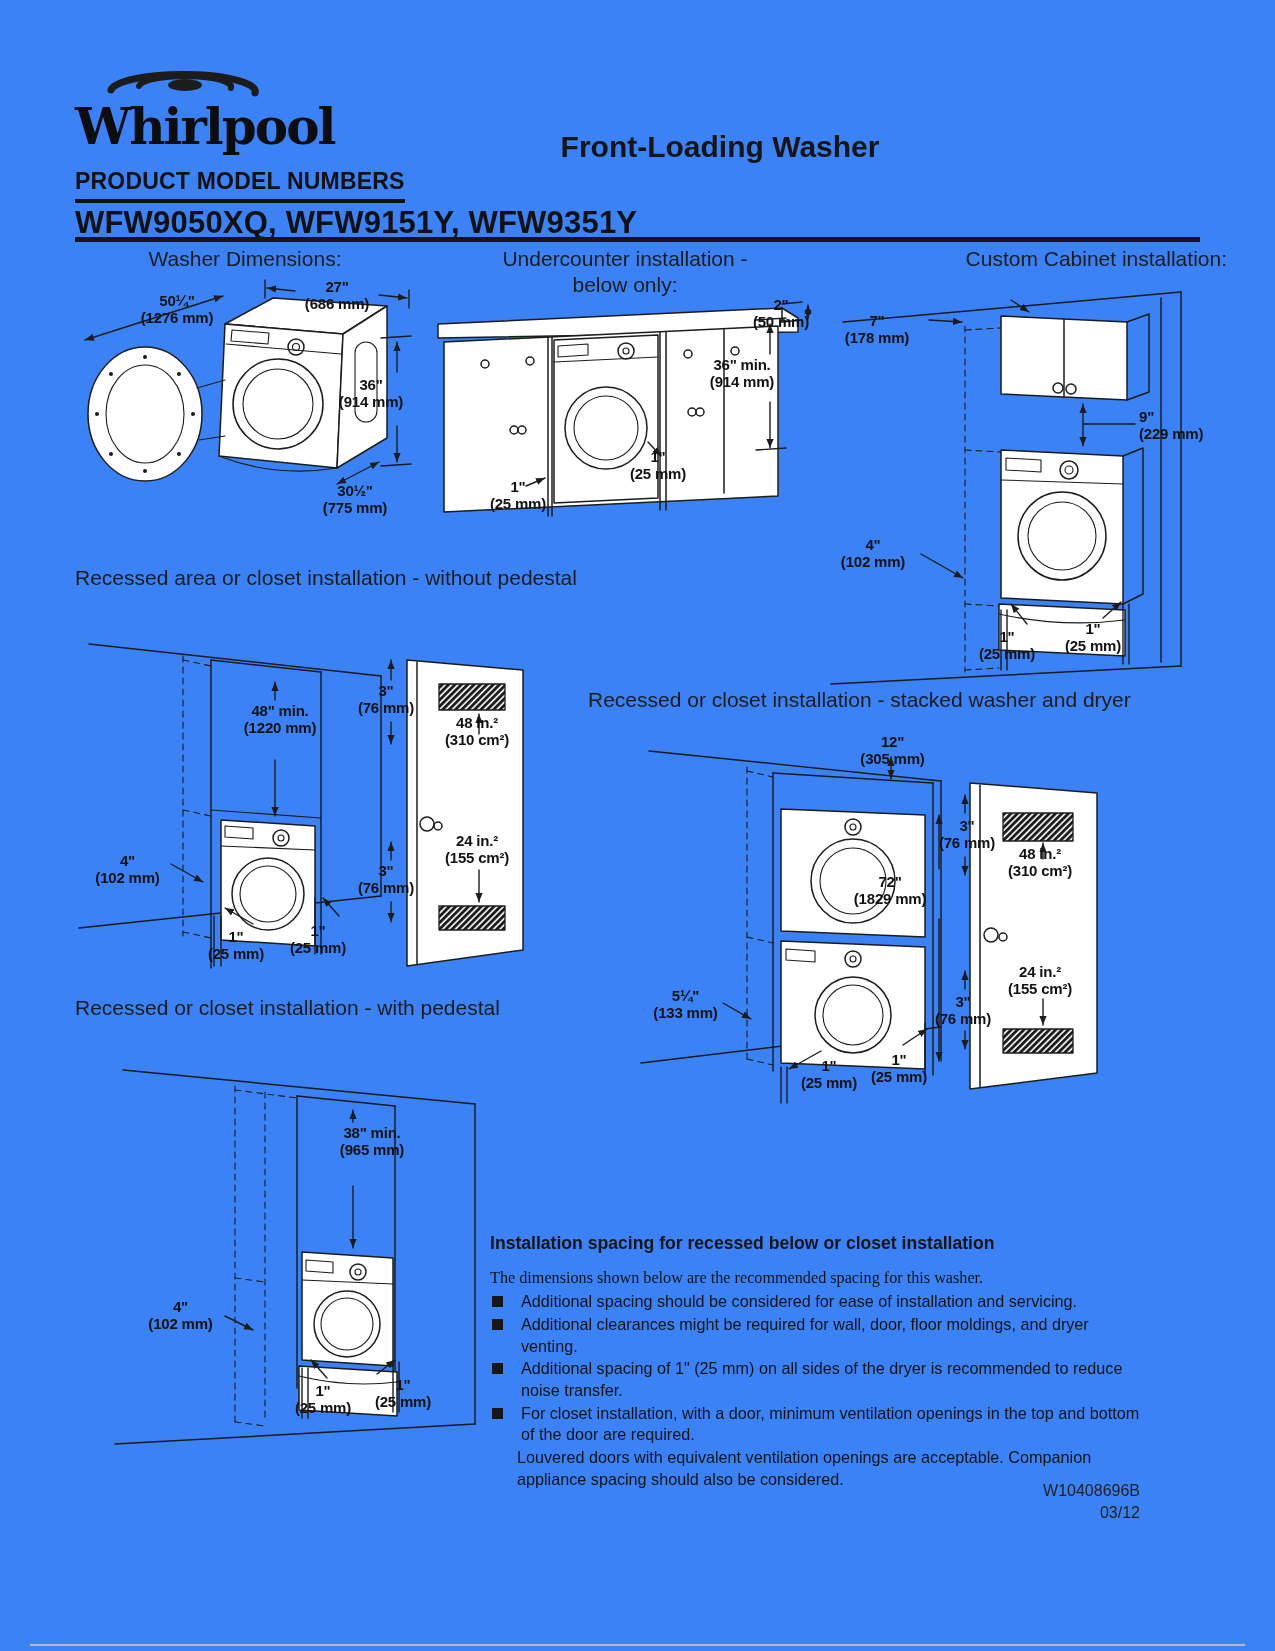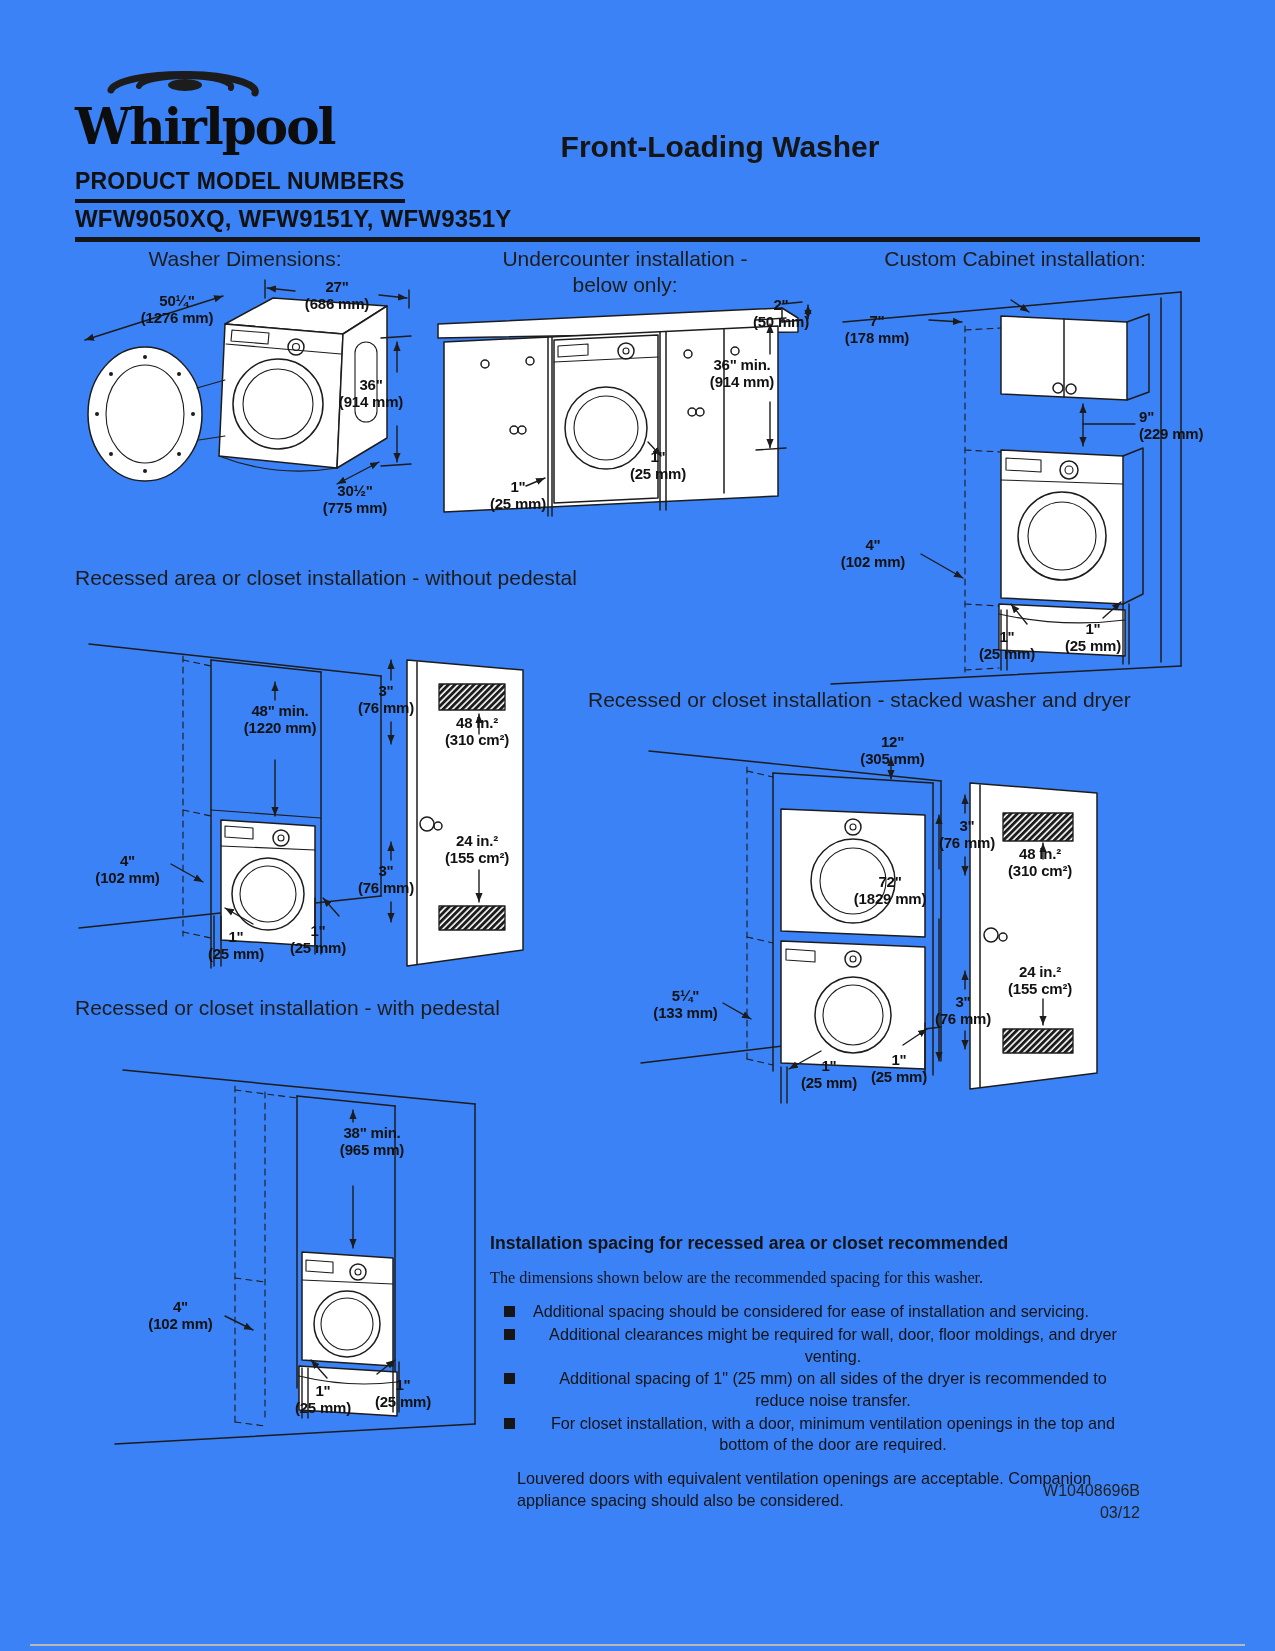--- a/index.html
+++ b/index.html
@@ -2,39 +2,39 @@
 <html><head>
 <meta charset="utf-8">
 <style>
   html,body { margin:0; padding:0; background:#e8e8e8; }
   .page { position:relative; width:1275px; height:1651px; background:#3b82f6; margin:0 auto;
           font-family:"Liberation Sans", sans-serif; color:#111; overflow:hidden; }
   .abs { position:absolute; }
   .logo-text { font-family:"DejaVu Serif", serif; font-weight:700; font-size:50px; letter-spacing:-2px; color:#0d0d0d; line-height:1; }
   .doc-title { font-size:30px; font-weight:700; color:#151515; text-align:center; }
   .pmn { font-size:23px; font-weight:700; letter-spacing:0.2px; border-bottom:4px solid #111; padding-bottom:4px; display:inline-block; }
-  .models { font-size:24px; font-weight:700; letter-spacing:0.2px; }
+  .models { font-size:31px; font-weight:700; letter-spacing:0.2px; }
   .rule { background:#161616; }
   .sec-title { position:absolute; font-size:21px; color:#1c1c1c; text-align:center; line-height:1.25; }
   .sec-title-left { position:absolute; font-size:21px; color:#1c1c1c; text-align:left; white-space:nowrap; }
   .dim { position:absolute; font-weight:700; font-size:15px; line-height:1.16; text-align:center;
          white-space:pre-line; color:#121212; letter-spacing:-0.2px; }
   svg.draw { position:absolute; overflow:visible; }
   svg.draw path, svg.draw line, svg.draw rect, svg.draw circle, svg.draw ellipse, svg.draw polyline
         { fill:none; stroke:#1c1c1c; stroke-width:1.5; stroke-linecap:round; stroke-linejoin:round; }
   svg.draw .w   { fill:#ffffff; }
   svg.draw .dl  { stroke-width:1.4; }
   svg.draw .thin{ stroke-width:1.1; }
   svg.draw .dash{ stroke-width:1.1; stroke-dasharray:6 5; }
   svg.draw .vent{ fill:url(#hatch); stroke-width:1.3; }
   svg.draw .dot { fill:#1c1c1c; stroke:none; }
   .notes { position:absolute; width:655px; font-size:16.2px; line-height:1.34; color:#141414; }
   .notes-heading { font-size:17.6px; font-weight:700; margin-bottom:12px; }
   .notes-intro { margin-bottom:2px;font-family:Liberation Serif, serif; }
-  .notes ul { list-style:none; margin:12px; padding:0;text-align:center; }
+  .notes ul { list-style:none; margin:0; padding:0; }
   .notes li { display:flex; margin:0 0 1px 0; }
   .sq { flex:0 0 auto; width:11px; height:11px; background:#161616; margin:5px 18px 0 2px; }
   .notes-cont { margin-left:27px; }
   .footer { position:absolute; font-size:16px; text-align:right; line-height:1.4; color:#222; }
   .scan-line { position:absolute; background:#b9b9b9; }
 </style>
 </head>
 <body>
 
 <div class="page">
@@ -158,21 +158,21 @@
 (50 mm)</div>
     <div class="dim" style="left:268px; top:110px; width:88px;">36" min.
 (914 mm)</div>
     <div class="dim" style="left:188px; top:202px; width:80px;">1"
 (25 mm)</div>
     <div class="dim" style="left:48px; top:232px; width:80px;">1"
 (25 mm)</div>
   </div>
 
   <div class="abs" style="left:815px; top:246px; width:400px; height:440px;">
-    <div class="sec-title" style="left:0; top:0; width:400px;">Custom Cabinet installation:</div>
+    <div class="sec-title" style="left:12px; top:0; width:400px;text-align:right;">Custom Cabinet installation:</div>
     <svg class="draw" style="left:0; top:28px;" width="400" height="412" viewBox="0 0 400 412">
       <line x1="28" y1="48" x2="366" y2="18"></line>
       <line x1="366" y1="18" x2="366" y2="392"></line>
       <line x1="346" y1="24" x2="346" y2="388"></line>
       <line x1="16" y1="410" x2="366" y2="392"></line>
       <line class="dash" x1="150" y1="52" x2="150" y2="398"></line>
       <line class="dash" x1="150" y1="56" x2="186" y2="54"></line>
       <line class="dash" x1="150" y1="176" x2="186" y2="178"></line>
       <line class="dash" x1="150" y1="330" x2="184" y2="332"></line>
       <line class="dash" x1="150" y1="396" x2="184" y2="394"></line>
@@ -378,21 +378,21 @@
 (965 mm)</div>
     <div class="dim" style="left:28px; top:272px; width:95px;">4"
 (102 mm)</div>
     <div class="dim" style="left:182px; top:356px; width:72px;">1"
 (25 mm)</div>
     <div class="dim" style="left:262px; top:350px; width:72px;">1"
 (25 mm)</div>
   </div>
 
   <div class="notes" style="left:490px; top:1232px;">
-    <div class="notes-heading">Installation spacing for recessed area or closet recommended</div>
+    <div class="notes-heading">Installation spacing for recessed below or closet installation</div>
     <div class="notes-intro">The dimensions shown below are the recommended spacing for this washer.</div>
     <ul>
       <li>
         <span class="sq"></span>
         <span>Additional spacing should be considered for ease of installation and servicing.</span>
       </li>
       <li>
         <span class="sq"></span>
         <span>Additional clearances might be required for wall, door, floor moldings, and dryer venting.</span>
       </li>

